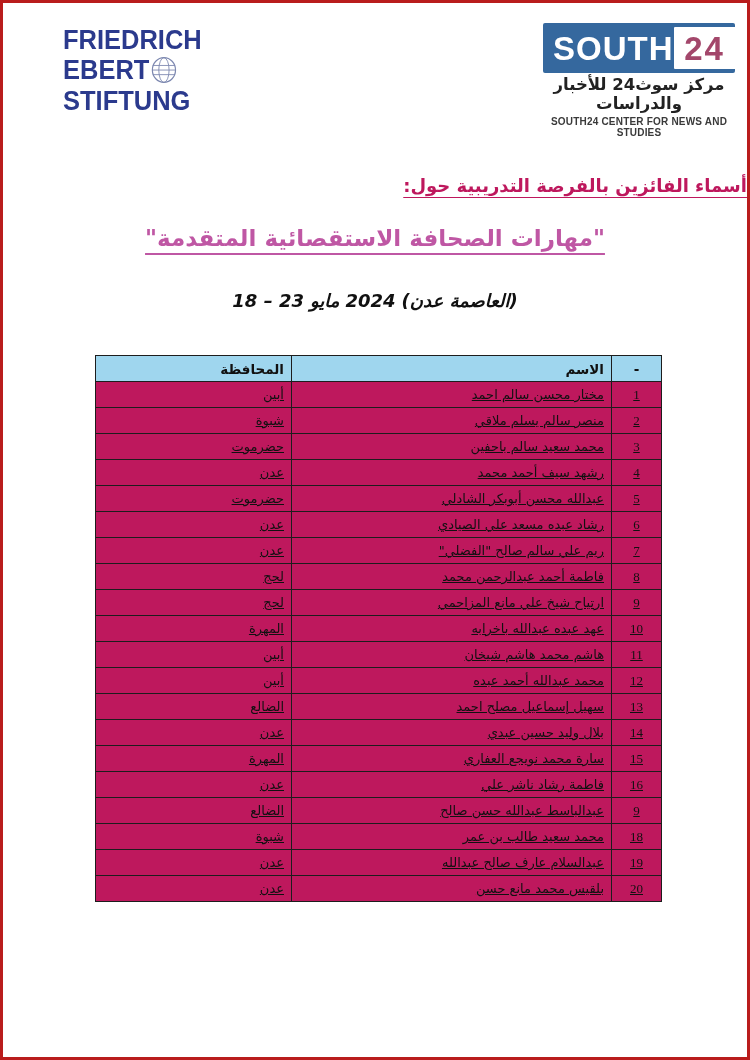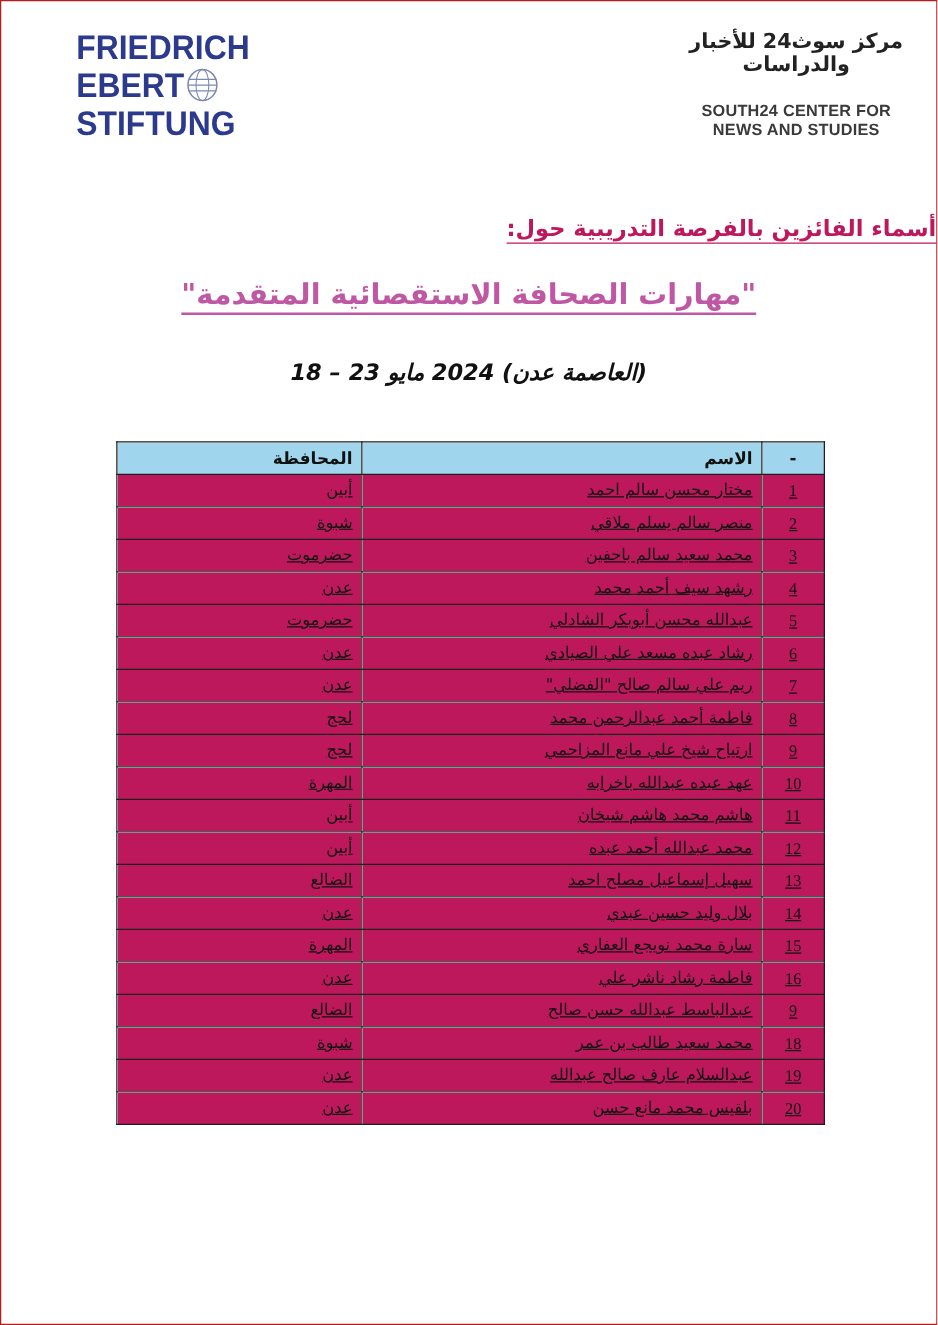--- a/index.html
+++ b/index.html
@@ -9,21 +9,21 @@
     --south24-blue:#35689e;
     --south24-maroon:#a3476b;
   }
   *{margin:0;padding:0;box-sizing:border-box;}
   html,body{background:#fff;}
   body{font-family:"DejaVu Sans",sans-serif;}
   .page{
     position:relative;
     width:750px;height:1060px;
     background:#ffffff;
-    border:1px solid #b91c1c;
+    border:3px solid #b91c1c;
     overflow:hidden;
   }
 
   
   .fes-logo{
     position:absolute;left:60px;top:24px;
     color:var(--fes-navy);
     font-family:"Liberation Sans",sans-serif;
     font-weight:800;
     font-size:26px;
@@ -62,22 +62,22 @@
     font-family:"Liberation Sans",sans-serif;
     font-weight:bold;font-size:33px;letter-spacing:2px;line-height:1;
   }
   .s24-ar{
     direction:rtl;
     font-size:16.5px;font-weight:bold;color:#222;
     margin-top:3px;line-height:1.15;
   }
   .s24-en{
     font-family:"Liberation Sans",sans-serif;
-    font-size:13px;font-weight:bold;color:#3a3a3a;
-    letter-spacing:0.2px;margin-top:19px;
+    font-size:10px;font-weight:bold;color:#3a3a3a;
+    letter-spacing:0.2px;margin-top:2px;
   }
 
   
   .title-1{
     position:absolute;top:172px;left:0;width:100%;
     direction:rtl;text-align:right;
     font-size:18px;font-weight:bold;color:#be185d;
     text-decoration:underline;
     text-underline-offset:5px;
   }
@@ -145,20 +145,26 @@
           <line x1="3" y1="21" x2="29" y2="21" stroke="#7d88b0" stroke-width="1"></line>
         </svg>
       </span>
     </div>
     <div class="fes-line">
       <span>STIFTUNG</span>
     </div>
   </div>
 
   <div class="s24">
+    <div class="s24-box">
+      <span class="s24-word">SOUTH</span>
+      <span class="s24-numbox">
+        <span class="s24-num">24</span>
+      </span>
+    </div>
     <div class="s24-ar">مركز سوث24 للأخبار والدراسات</div>
     <div class="s24-en">SOUTH24 CENTER FOR NEWS AND STUDIES</div>
   </div>
 
   <div class="title-1">أسماء الفائزين بالفرصة التدريبية حول:</div>
   <div class="title-pink">"مهارات الصحافة الاستقصائية المتقدمة"</div>
   <div class="title-date">
     <span dir="ltr">18 – 23</span>
     <span dir="rtl">مايو</span>
     <span dir="ltr">2024</span>

